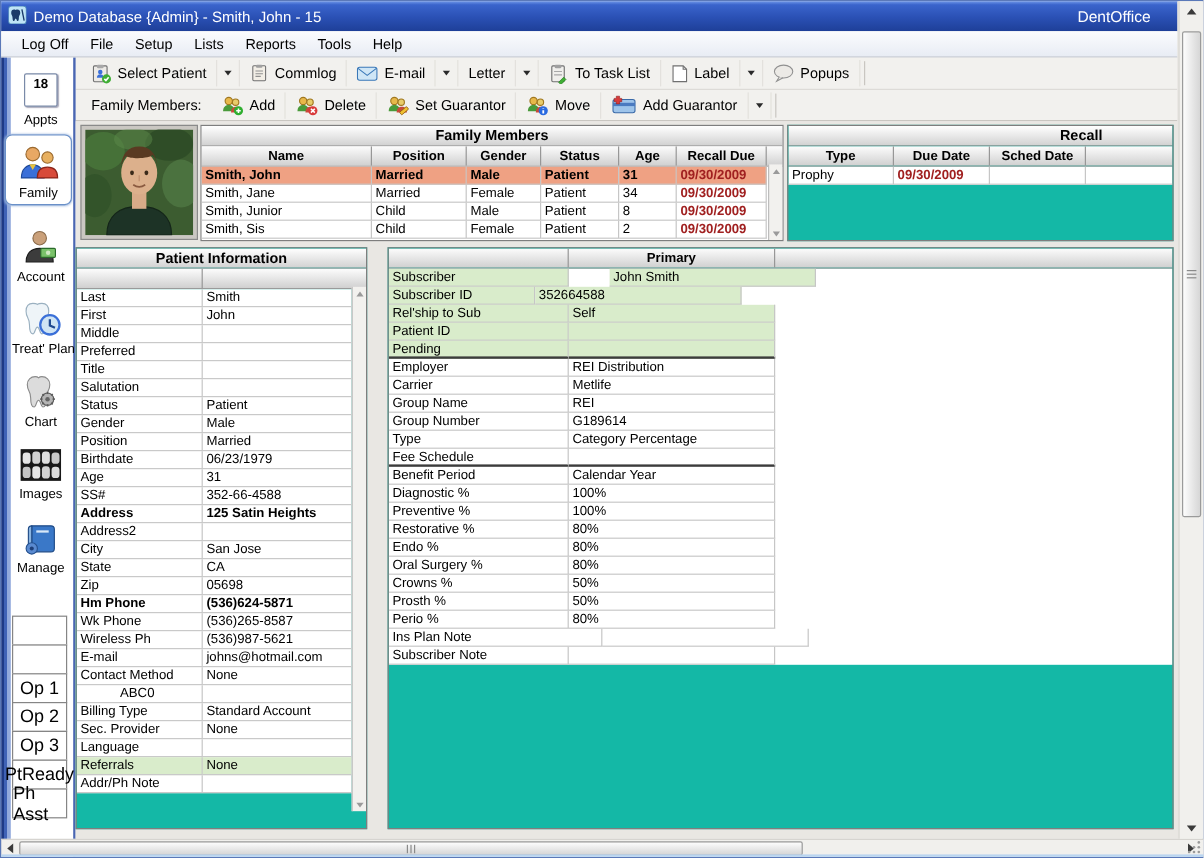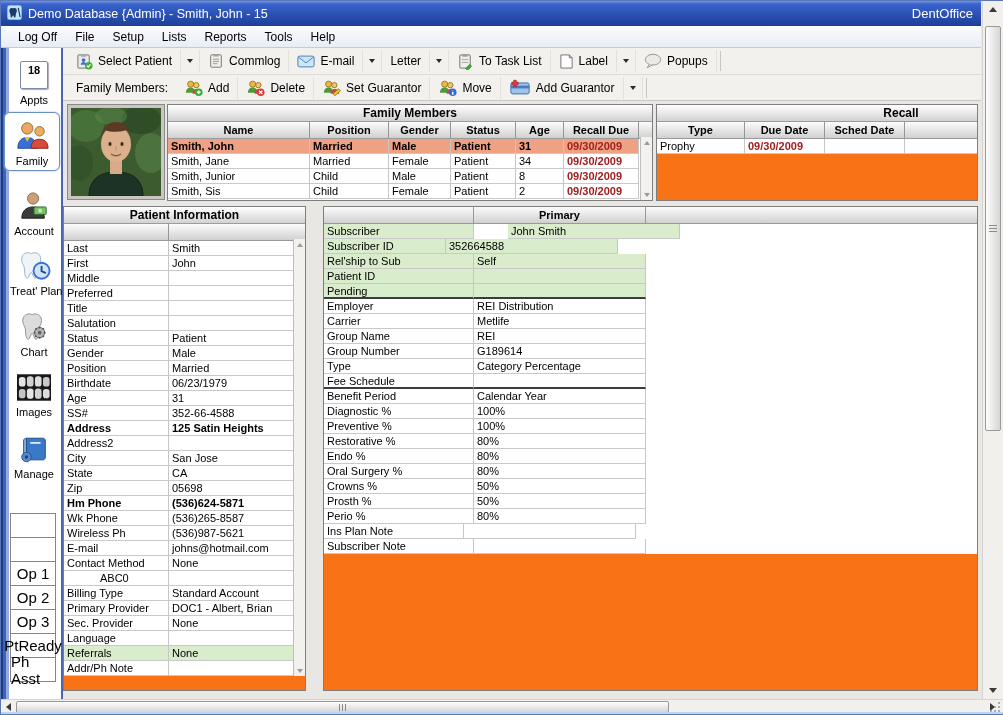--- a/index.html
+++ b/index.html
@@ -1,21 +1,21 @@
 <!DOCTYPE html>
 <html style="--sel: #EFA183; --red: #A02020; --green: #D9ECCB;"><head>
 <meta charset="utf-8">
 <style>
   html,body{margin:0;padding:0;}
   body{width:1003px;height:715px;position:relative;font-family:"Liberation Sans",sans-serif;background:#e9e7e3;overflow:hidden;}
   .window{position:absolute;inset:0;border:1px solid #5a78b8;box-sizing:border-box;}
   
   .titlebar{position:absolute;left:0;top:0;width:980px;height:25px;display:flex;align-items:center;gap:6px;padding-left:6px;box-sizing:border-box;
     background:linear-gradient(180deg,#6f97e8 0%,#3a64cc 12%,#2a50b4 55%,#1e3f98 100%);color:#fff;font-size:12.5px;}
-  .titlebar .brand{margin-left:auto;padding-right:8px;font-size:13px;}
+  .titlebar .brand{margin-left:auto;padding-right:22px;font-size:13px;}
   
   .menubar{position:absolute;left:0;top:25px;width:980px;height:22px;display:flex;align-items:center;padding-left:8px;box-sizing:border-box;
     background:linear-gradient(#fbfcfe,#e8ecf4);border-bottom:1px solid #c4cad6;font-size:12px;color:#000;}
   .menu-item{padding:2px 9px;cursor:default;}
   
   .toolbar{position:absolute;left:62px;width:918px;display:flex;align-items:center;background:#f2f1ee;font-size:12px;box-sizing:border-box;}
   #toolbar1{top:47px;height:27px;border-bottom:1px solid #dddbd7;padding-left:5px;}
   #toolbar2{top:74px;height:26px;border-bottom:1px solid #c9c6c1;padding-left:5px;}
   .tbtn{display:flex;align-items:center;gap:5px;padding:0 8px;height:22px;border-right:1px solid #e3e1dd;cursor:default;}
   .tb-dd{padding:0 6px;}
@@ -32,21 +32,21 @@
   .module .mlabel{margin-top:1px;white-space:nowrap;}
   .module.selected{left:3px;right:1px;background:#fff;border:1px solid #6a90c8;border-radius:6px;padding:5px 0 3px;box-shadow:0 0 2px #9ab4dc;}
   .cal{width:26px;height:26px;background:#fff;border:1px solid #7a8aa8;border-radius:2px;position:relative;box-shadow:1px 1px 1px #aab;}
   .cal-top{height:7px;background:linear-gradient(#5a94e4,#2a5cb8);border-radius:1px 1px 0 0;}
   .cal-num{font-size:11px;font-weight:bold;text-align:center;display:block;line-height:17px;}
   .opbtn{position:absolute;left:9px;width:46px;height:25px;border:1px solid #858585;background:#fff;font-size:15px;display:flex;align-items:center;justify-content:center;box-sizing:border-box;cursor:default;}
   
   .content-bg{position:absolute;left:62px;top:100px;width:918px;height:598px;background:#e9e7e3;}
   .photo{position:absolute;left:66px;top:103px;width:98px;height:96px;border:1px solid #8a8a8a;background:#cac7c2;padding:3px;box-sizing:border-box;}
   .photo svg{display:block;}
-  .panel{position:absolute;border:1px solid #7e7e7e;box-sizing:border-box;background:#f97316;overflow:hidden;}
+  .panel{position:absolute;border:1px solid #7e7e7e;box-sizing:border-box;background:#14b8a6;overflow:hidden;}
   #family-panel{left:166px;top:103px;width:486px;height:97px;background:#fff;}
   #recall-panel{left:655px;top:103px;width:322px;height:97px;}
   #patient-panel{left:62px;top:205px;width:243px;height:485px;}
   #insurance-panel{left:322px;top:205px;width:655px;height:485px;}
   .ptitle{height:16px;line-height:16px;font-size:12px;font-weight:bold;text-align:center;
     background:linear-gradient(#ffffff,#d2d2d2);border-bottom:1px solid #9c9c9c;}
   #recall-panel .ptitle{text-indent:168px;}
   #insurance-panel .ptitle{text-indent:160px;}
   .ghead{display:flex;height:16px;background:linear-gradient(#fcfcfc,#d0d0d0);border-bottom:1px solid #9a9a9a;}
   .gh{display:flex;align-items:center;justify-content:center;font-size:11px;font-weight:bold;border-right:1px solid #979797;box-sizing:border-box;height:16px;white-space:nowrap;overflow:hidden;}
@@ -542,24 +542,20 @@
         </div>
         <div class="grow">
           <div class="gc" style="width: 105px; padding-left: 36px;">ABC0</div>
           <div class="gc fill"></div>
         </div>
         <div class="grow">
           <div class="gc" style="width: 105px;">Billing Type</div>
           <div class="gc fill">Standard Account</div>
         </div>
         <div class="grow">
-          <div class="gc" style="width: 105px;">Primary Provider</div>
-          <div class="gc fill">DOC1 - Albert, Brian</div>
-        </div>
-        <div class="grow">
           <div class="gc" style="width: 105px;">Sec. Provider</div>
           <div class="gc fill">None</div>
         </div>
         <div class="grow">
           <div class="gc" style="width: 105px;">Language</div>
           <div class="gc fill"></div>
         </div>
         <div class="grow greenrow">
           <div class="gc" style="width: 105px;">Referrals</div>
           <div class="gc fill">None</div>
@@ -660,21 +656,21 @@
         </div>
         <div class="grow">
           <div class="gc" style="width: 150px;">Prosth %</div>
           <div class="gc" style="width: 172px;">50%</div>
         </div>
         <div class="grow">
           <div class="gc" style="width: 150px;">Perio %</div>
           <div class="gc" style="width: 172px;">80%</div>
         </div>
         <div class="grow">
-          <div class="gc" style="width: 140px;">Ins Plan Note</div>
+          <div class="gc" style="width: 178px;">Ins Plan Note</div>
           <div class="gc" style="width: 172px;"></div>
         </div>
         <div class="grow">
           <div class="gc" style="width: 150px;">Subscriber Note</div>
           <div class="gc" style="width: 172px;"></div>
         </div>
       </div>
   </div>
 
   <div class="hscroll">

